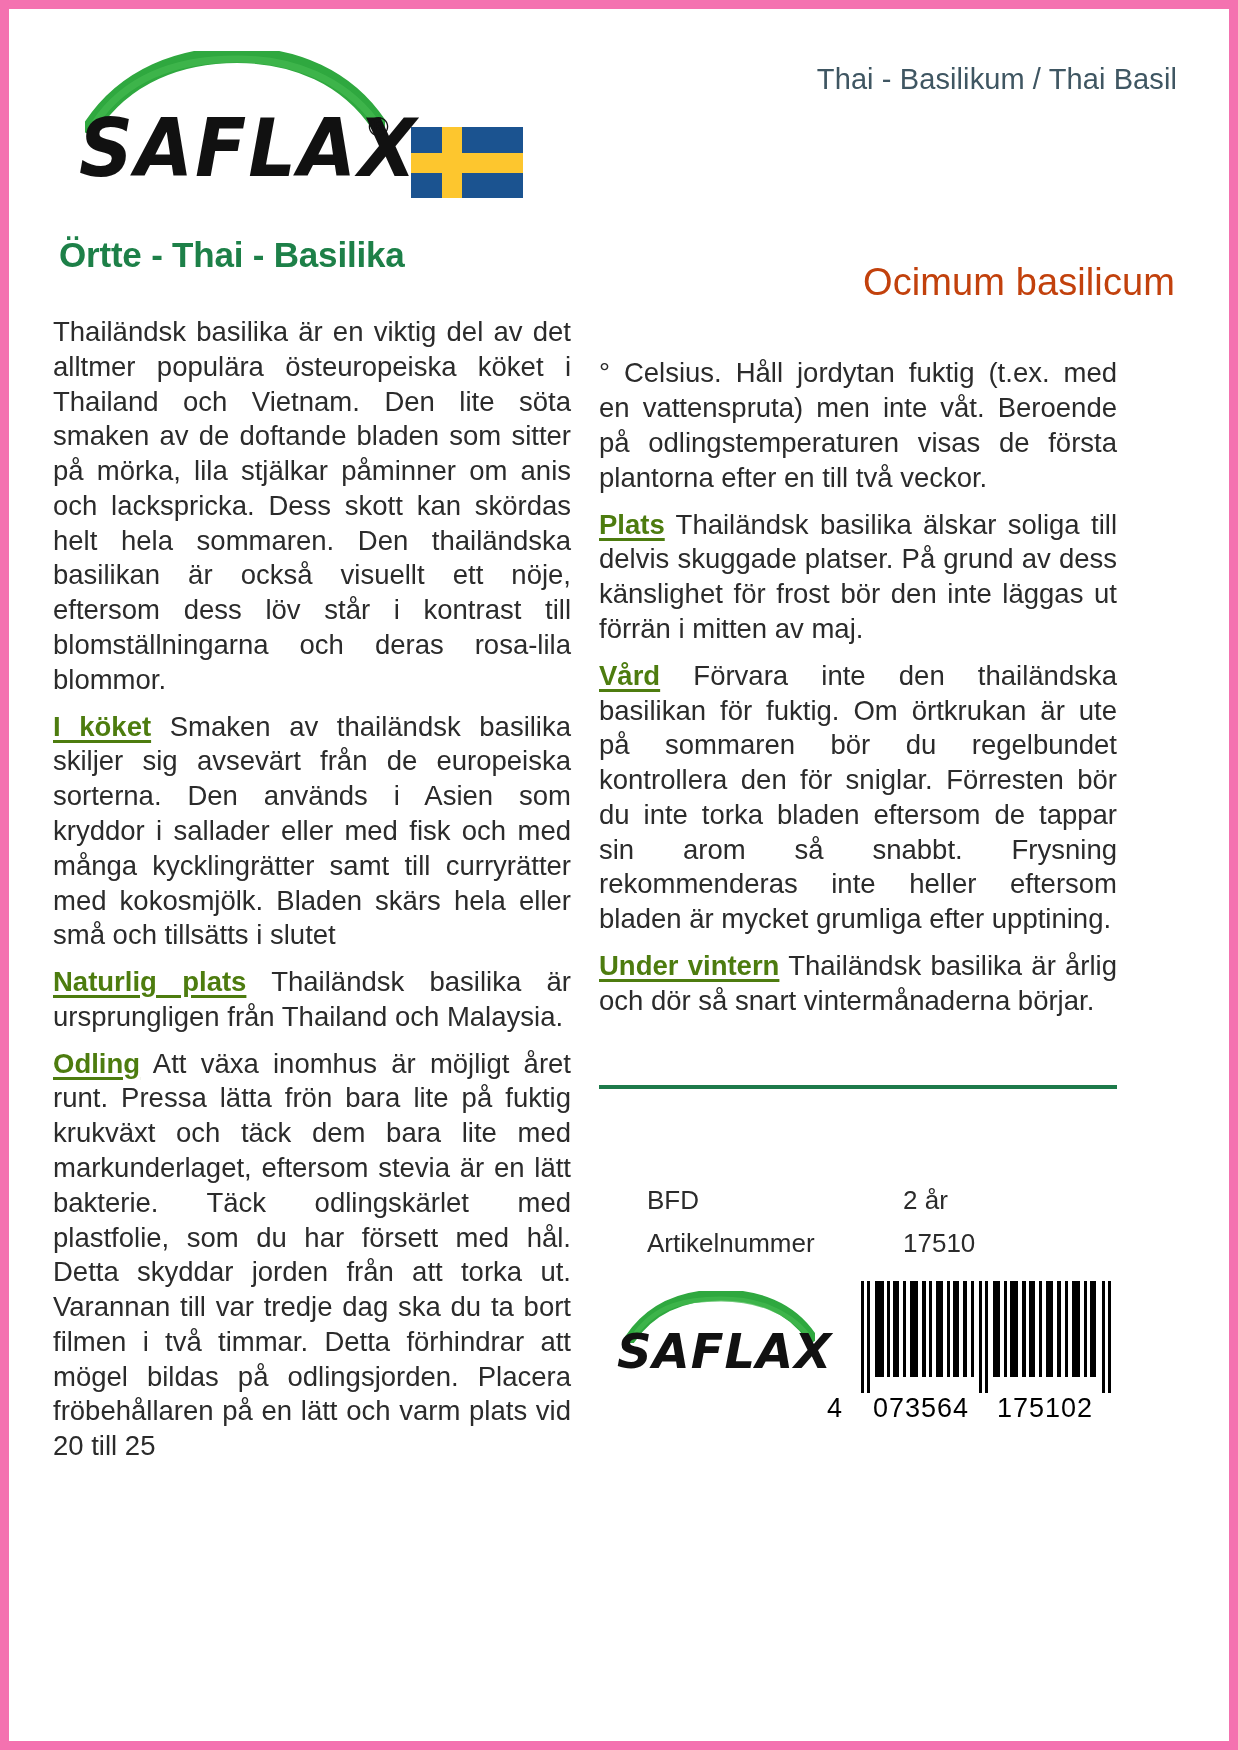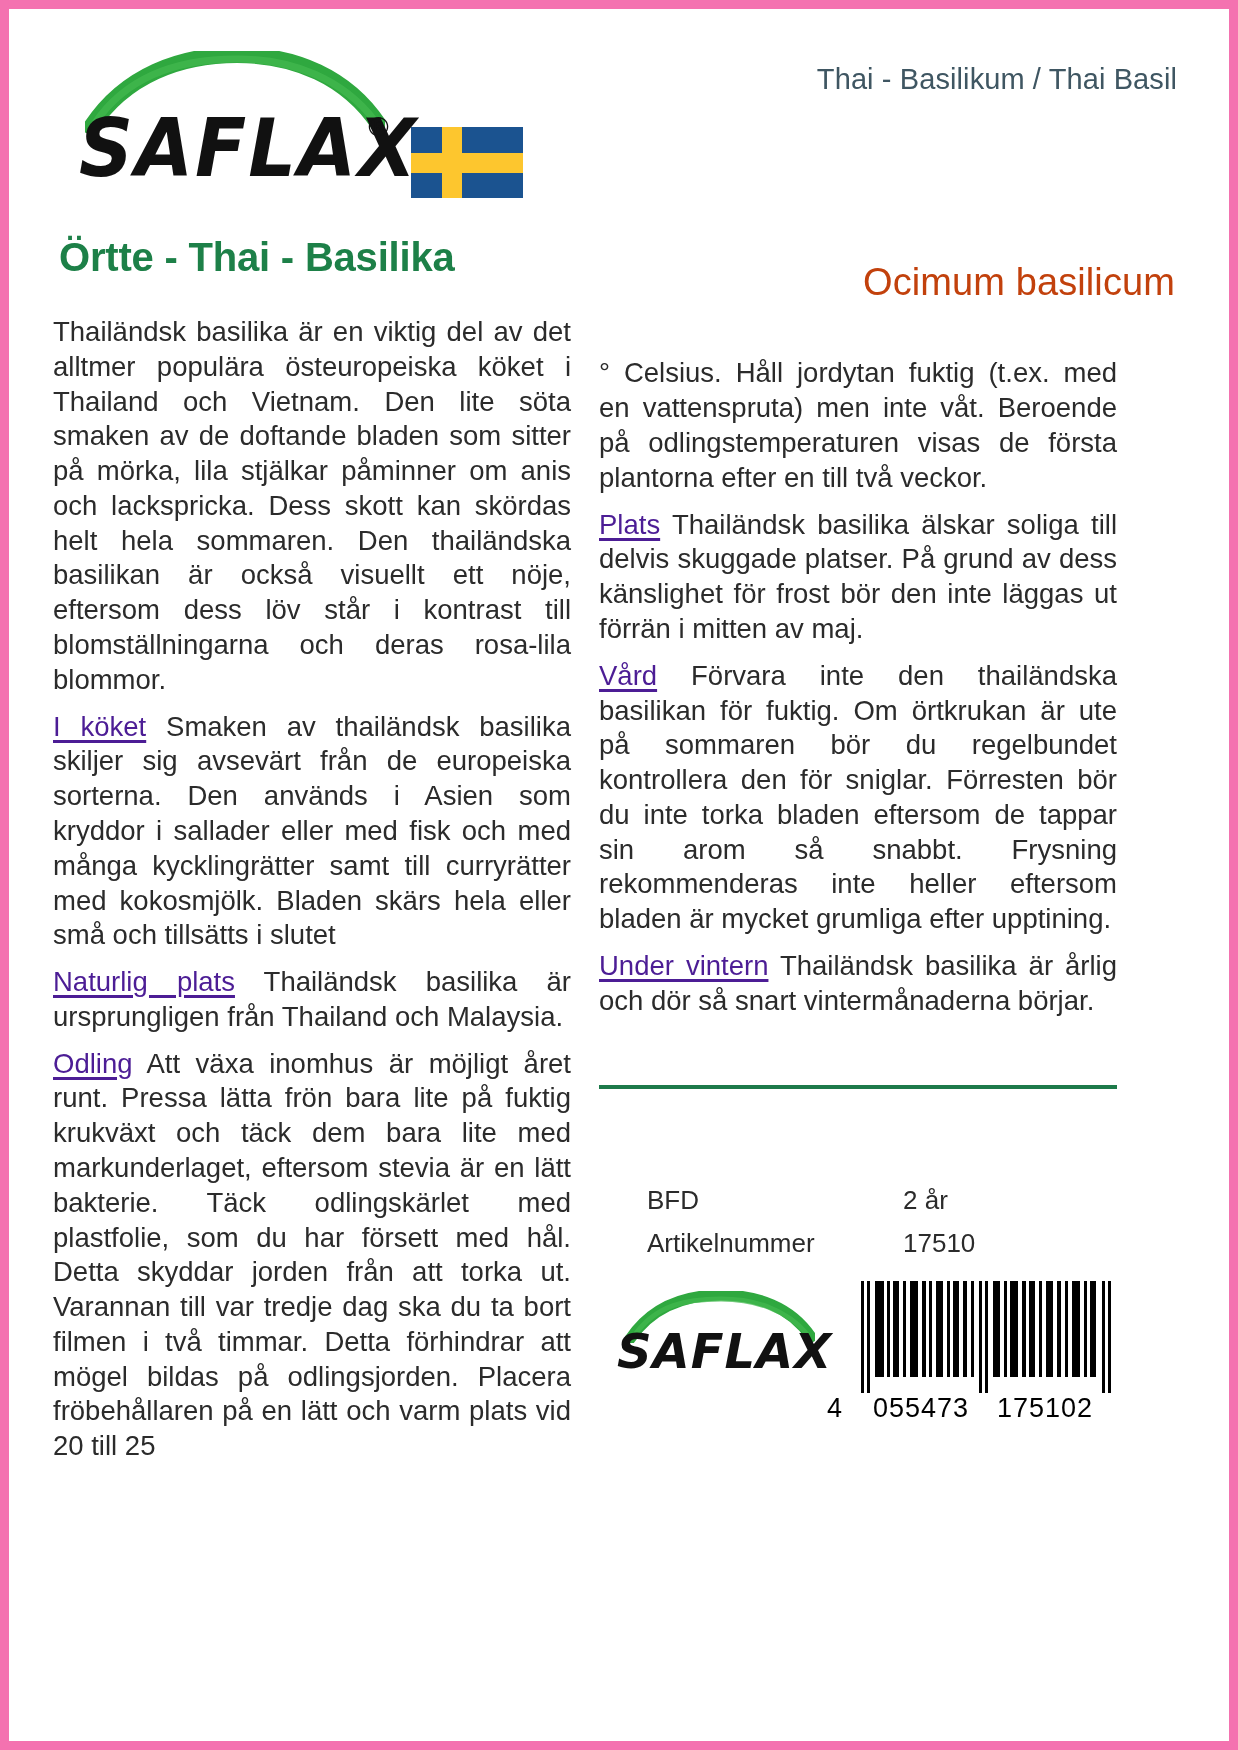--- a/index.html
+++ b/index.html
@@ -113,21 +113,21 @@
 
   
   .title-row {
     position: relative;
     height: 96px;
   }
   .main-title {
     position: absolute;
     left: 6px;
     top: 16px;
-    font-size: 40px;
+    font-size: 35px;
     font-weight: 700;
     color: #1d8048;
     letter-spacing: -0.2px;
   }
   .latin-name {
     position: absolute;
     right: 10px;
     top: 42px;
     font-size: 38px;
     font-weight: 400;
@@ -153,22 +153,22 @@
     font-size: 27.5px;
     line-height: 1.265;
     color: #2b2b2b;
     text-align: justify;
     text-justify: inter-word;
     hyphens: none;
   }
   p.para:last-child { margin-bottom: 8px; }
 
   .sec-head {
-    font-weight: 400;
-    color: #4c1d95;
+    font-weight: 700;
+    color: #4d7c0f;
     text-decoration: underline;
     text-decoration-thickness: 3px;
     text-underline-offset: 4px;
   }
 
   
   .divider {
     margin-top: 66px;
     height: 4px;
     background: #1d7a4a;
@@ -378,21 +378,21 @@
                 <rect x="245" y="0" width="8" height="96"></rect>
                 <rect x="257" y="0" width="3" height="96"></rect>
                 <rect x="263" y="0" width="6" height="96"></rect>
 
                 <rect x="275" y="0" width="3" height="112"></rect>
                 <rect x="281" y="0" width="3" height="112"></rect>
               </g>
             </svg>
             <div class="barcode-digits">
               <span class="bc-d bc-lead">4</span>
-              <span class="bc-d bc-left">055473</span>
+              <span class="bc-d bc-left">073564</span>
               <span class="bc-d bc-right">175102</span>
             </div>
           </div>
 
         </div>
       </div>
     </div>
 
   </div>
 </div>

